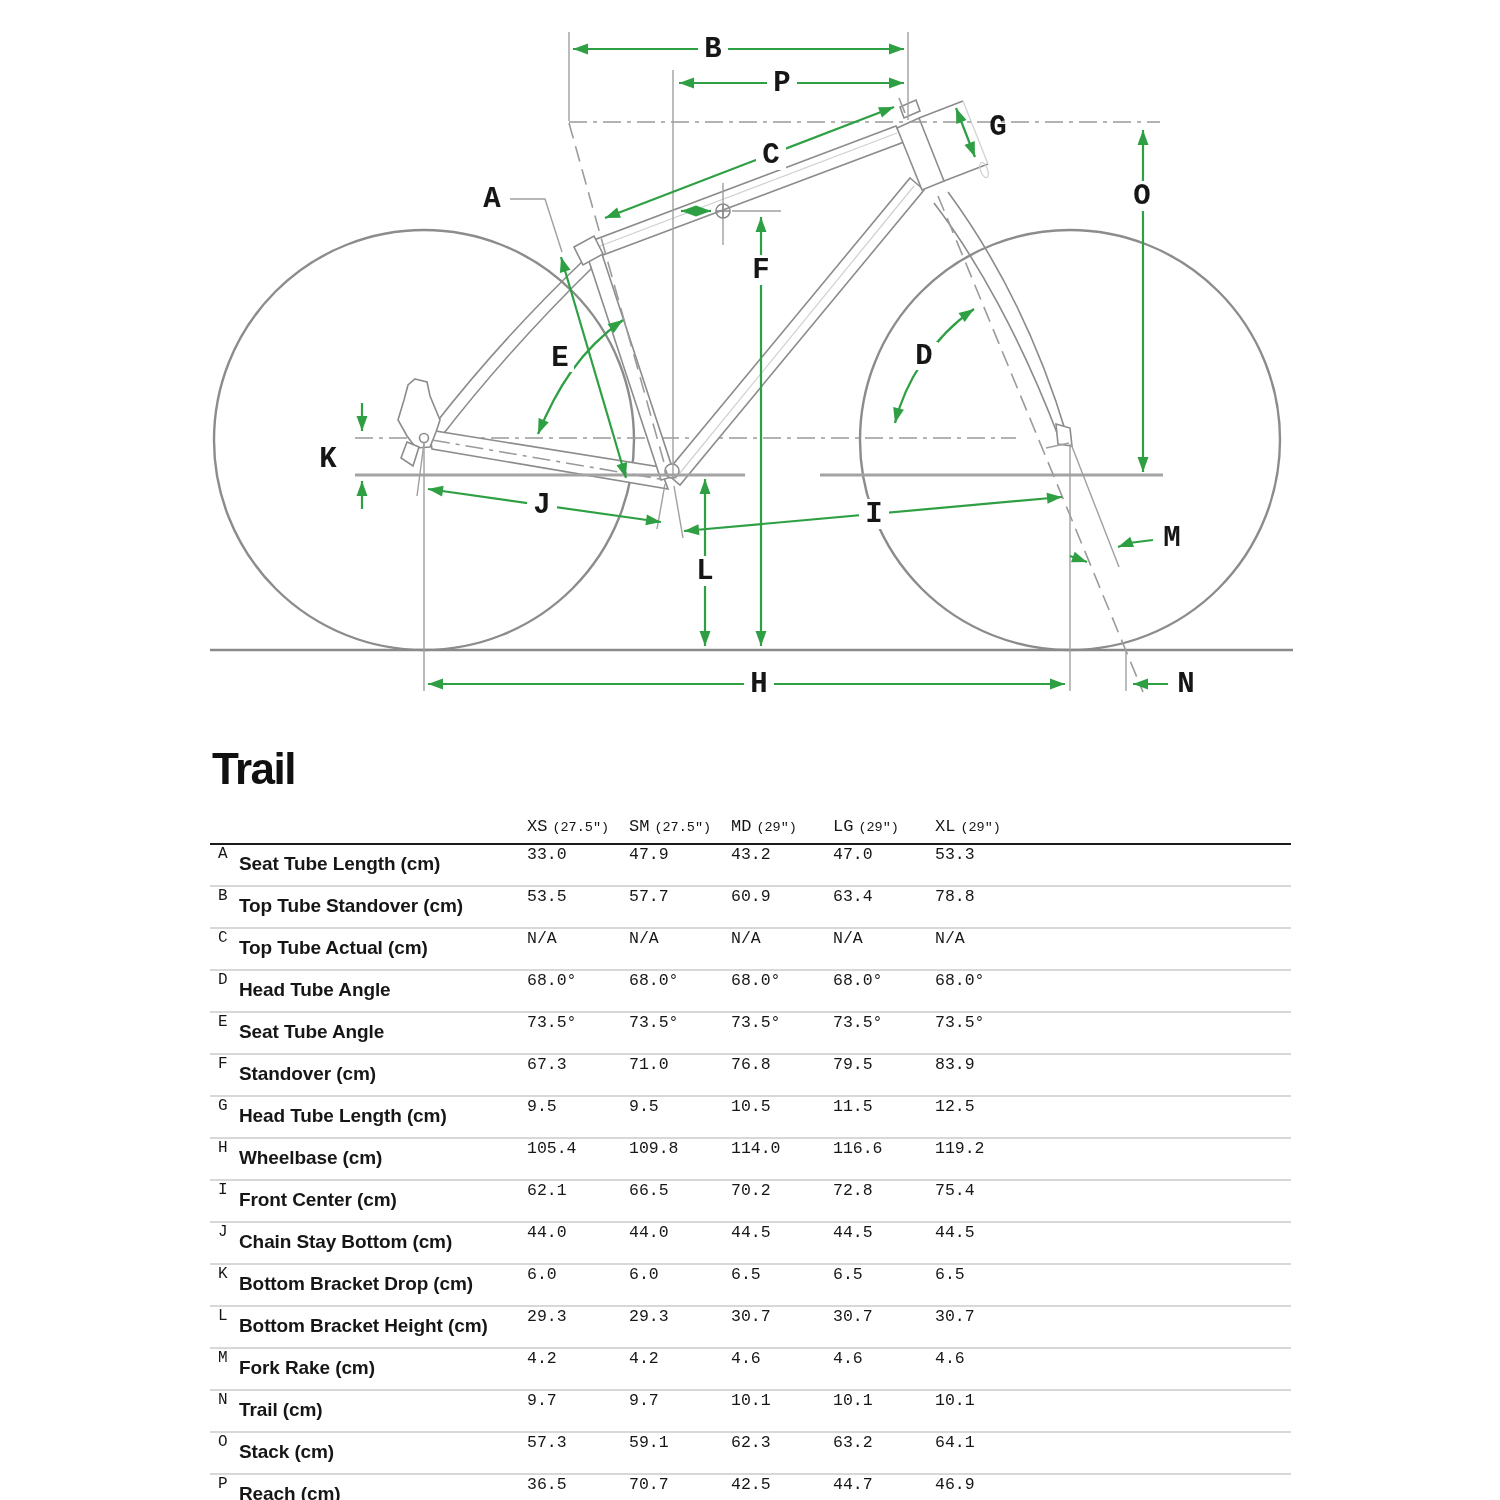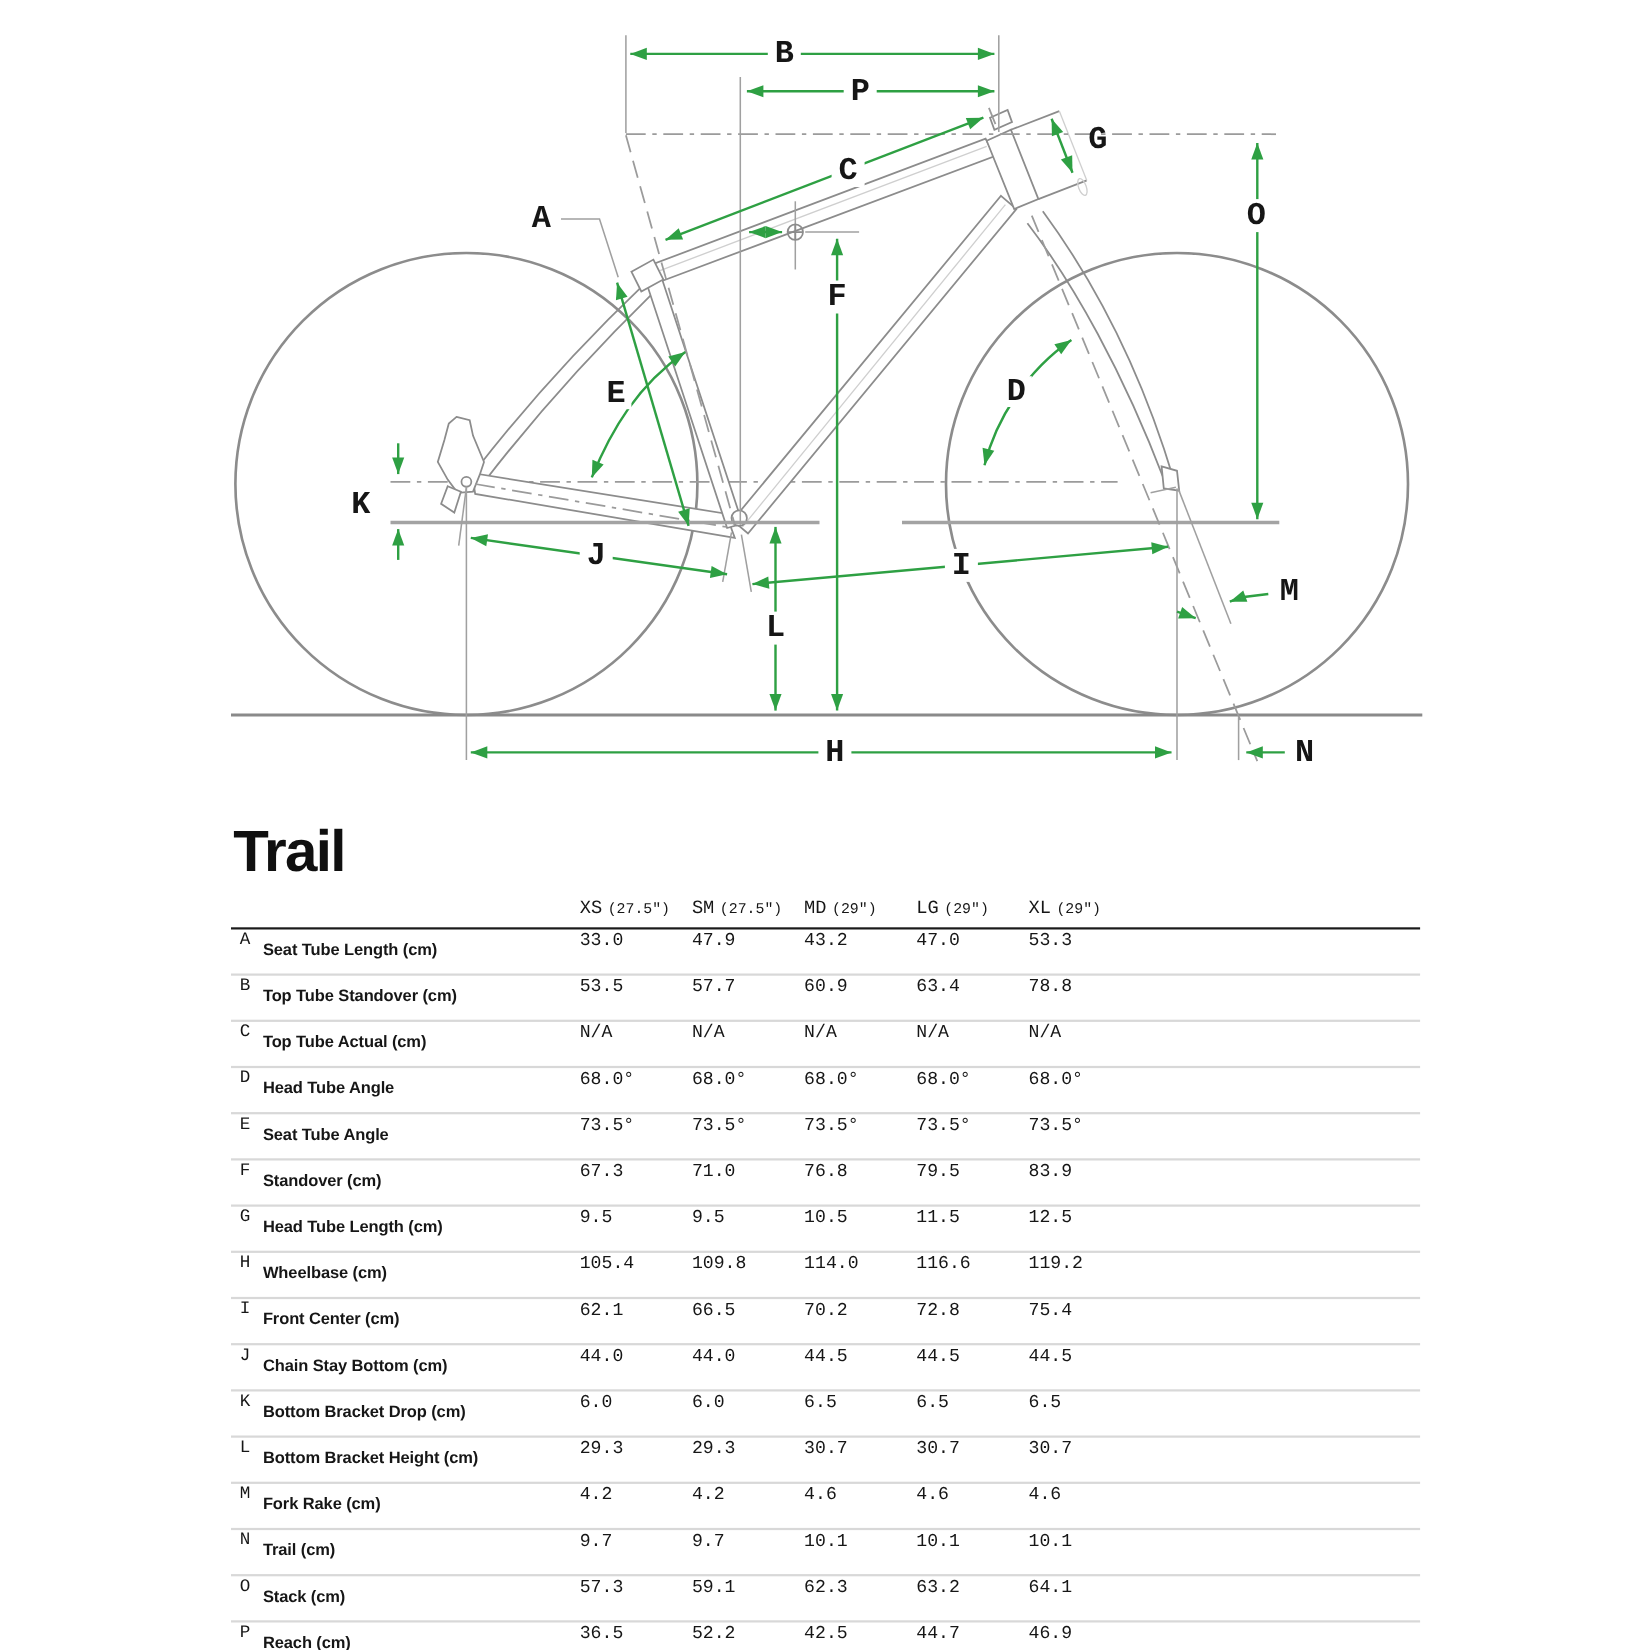--- a/index.html
+++ b/index.html
@@ -20,36 +20,36 @@
   .bblevel{stroke:#a3a3a3;stroke-width:3;}
   .dashdot{stroke:var(--ref);stroke-width:1.6;fill:none;stroke-dasharray:18 6 4 6;}
   .axis{stroke:var(--ref);stroke-width:1.6;fill:none;stroke-dasharray:16 8;}
   .ext{stroke:#a0a0a0;stroke-width:1.4;fill:none;}
   .dim{stroke:var(--accent);stroke-width:2.2;fill:none;}
   .ahp{fill:var(--accent);}
   .dlbl{font:700 29px "Liberation Mono",monospace;fill:var(--ink);}
   .lblbg{fill:#fff;}
 
   
-  .page-title{position:absolute;left:212px;top:744px;font-weight:bold;font-size:53px;
+  .page-title{position:absolute;left:212px;top:744px;font-weight:bold;font-size:44px;
               letter-spacing:-1.5px;color:#101010;}
 
   
   .geo-table{position:absolute;left:210px;top:808px;width:1081px;}
   .thead{position:relative;height:35px;}
   .hcell{position:absolute;bottom:7px;white-space:nowrap;}
   .hsize{font:17px "Liberation Mono",monospace;color:var(--ink);}
   .hwheel{font:13.5px "Liberation Mono",monospace;color:var(--ink);margin-left:5px;}
   .h0{left:317px}.h1{left:419px}.h2{left:521px}.h3{left:623px}.h4{left:725px}
   .tbody{border-bottom:2px solid var(--divider);}
   .trow{position:relative;height:40px;border-top:2px solid var(--divider);}
   .trow:first-child{border-top:2px solid #1a1a1a;}
   .cell{position:absolute;top:0;line-height:38px;white-space:nowrap;}
   .cell-letter{left:8px;font:16px "Liberation Mono",monospace;}
-  .cell-label{left:29px;font-weight:bold;font-size:15px;letter-spacing:-0.1px;
+  .cell-label{left:29px;font-weight:bold;font-size:19px;letter-spacing:-0.1px;
               font-family:"Liberation Sans",sans-serif;}
   .cell-v{font:16.5px "Liberation Mono",monospace;}
   .v0{left:317px}.v1{left:419px}.v2{left:521px}.v3{left:623px}.v4{left:725px}
 </style>
 </head>
 <body>
 
 <div class="stage">
 
   <svg class="diagram-svg" width="1500" height="735" viewBox="0 0 1500 735">
@@ -342,21 +342,21 @@
           <span class="cell cell-v v0">57.3</span>
           <span class="cell cell-v v1">59.1</span>
           <span class="cell cell-v v2">62.3</span>
           <span class="cell cell-v v3">63.2</span>
           <span class="cell cell-v v4">64.1</span>
         </div>
         <div class="trow">
           <span class="cell cell-letter">P</span>
           <span class="cell cell-label">Reach (cm)</span>
           <span class="cell cell-v v0">36.5</span>
-          <span class="cell cell-v v1">52.2</span>
+          <span class="cell cell-v v1">70.7</span>
           <span class="cell cell-v v2">42.5</span>
           <span class="cell cell-v v3">44.7</span>
           <span class="cell cell-v v4">46.9</span>
         </div>
       </div>
   </div>
 
 </div>
 
 </body></html>

